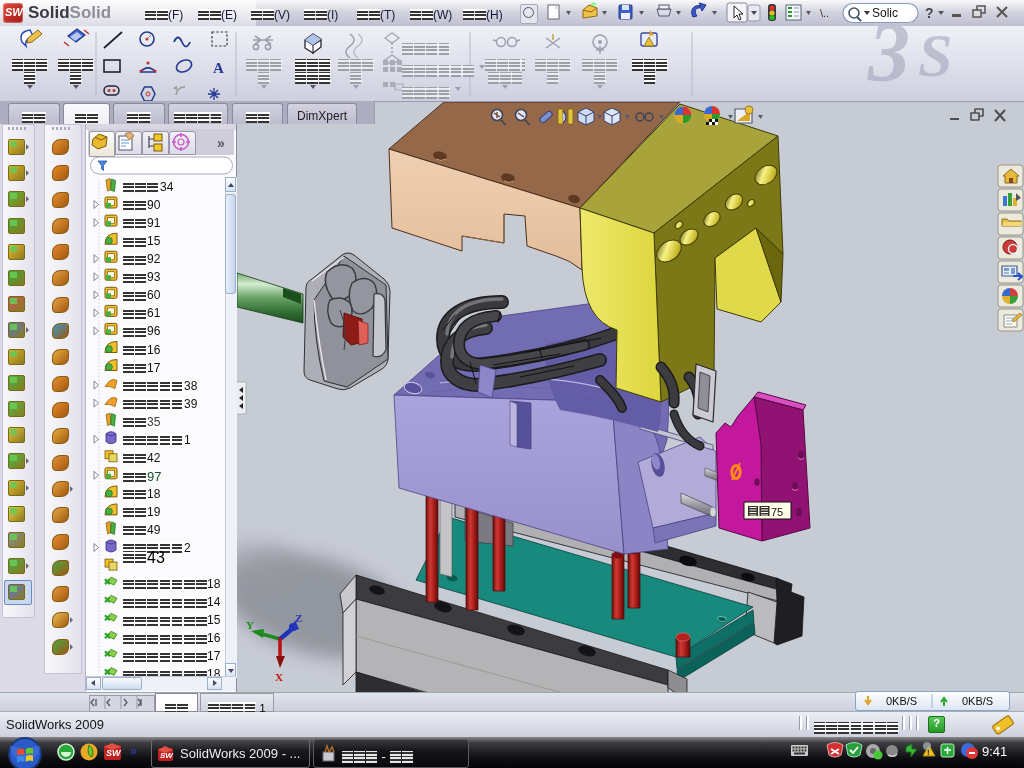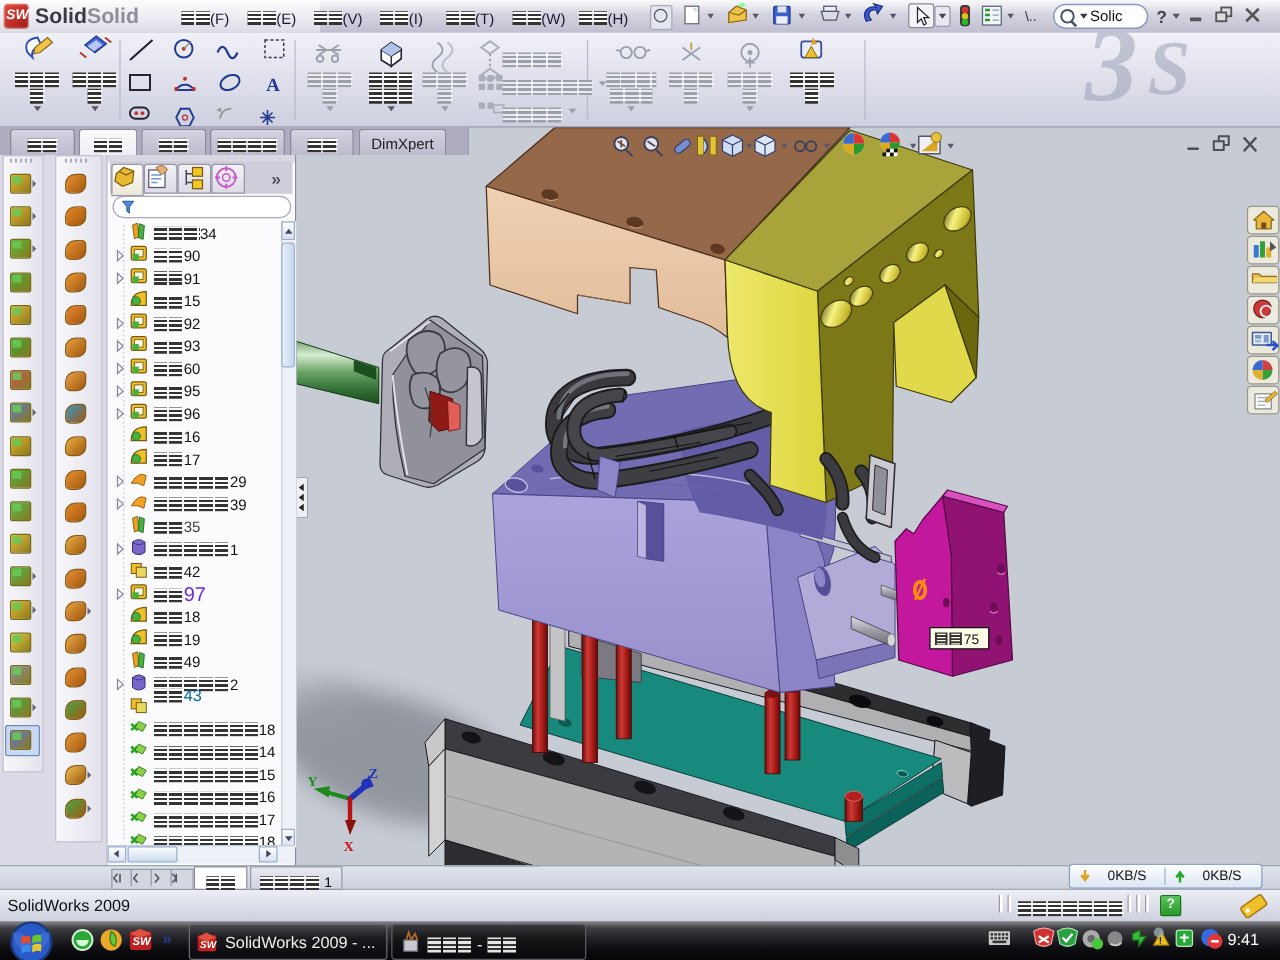--- a/index.html
+++ b/index.html
@@ -771,35 +771,35 @@
         <path d="M25,543.4 l6,3 -3,5 -6,-3 Z" fill="#8ad048" stroke="#2a7a10" stroke-width=".7"></path>
       </g>
 </svg>
 <div class="abs" style="left:37px;top:55.0px;font-size:12px;color:#111"><span class="zh" style="width:37px;height:11px"></span><span style="vertical-align:middle">34</span></div>
     <div class="abs" style="left:37px;top:73.0px;font-size:12px;color:#111"><span class="zh" style="width:24px;height:11px"></span><span style="vertical-align:middle">90</span></div>
     <div class="abs" style="left:37px;top:91.1px;font-size:12px;color:#111"><span class="zh" style="width:24px;height:11px"></span><span style="vertical-align:middle">91</span></div>
     <div class="abs" style="left:37px;top:109.2px;font-size:12px;color:#111"><span class="zh" style="width:24px;height:11px"></span><span style="vertical-align:middle">15</span></div>
     <div class="abs" style="left:37px;top:127.2px;font-size:12px;color:#111"><span class="zh" style="width:24px;height:11px"></span><span style="vertical-align:middle">92</span></div>
     <div class="abs" style="left:37px;top:145.2px;font-size:12px;color:#111"><span class="zh" style="width:24px;height:11px"></span><span style="vertical-align:middle">93</span></div>
     <div class="abs" style="left:37px;top:163.3px;font-size:12px;color:#111"><span class="zh" style="width:24px;height:11px"></span><span style="vertical-align:middle">60</span></div>
-    <div class="abs" style="left:37px;top:181.4px;font-size:12px;color:#111"><span class="zh" style="width:24px;height:11px"></span><span style="vertical-align:middle">95</span></div>
+    <div class="abs" style="left:37px;top:181.4px;font-size:12px;color:#111"><span class="zh" style="width:24px;height:11px"></span><span style="vertical-align:middle">61</span></div>
     <div class="abs" style="left:37px;top:199.4px;font-size:12px;color:#111"><span class="zh" style="width:24px;height:11px"></span><span style="vertical-align:middle">96</span></div>
     <div class="abs" style="left:37px;top:217.5px;font-size:12px;color:#111"><span class="zh" style="width:24px;height:11px"></span><span style="vertical-align:middle">16</span></div>
     <div class="abs" style="left:37px;top:235.5px;font-size:12px;color:#111"><span class="zh" style="width:24px;height:11px"></span><span style="vertical-align:middle">17</span></div>
-    <div class="abs" style="left:37px;top:253.6px;font-size:12px;color:#111"><span class="zh" style="width:61px;height:11px"></span><span style="vertical-align:middle">29</span></div>
+    <div class="abs" style="left:37px;top:253.6px;font-size:12px;color:#111"><span class="zh" style="width:61px;height:11px"></span><span style="vertical-align:middle">38</span></div>
     <div class="abs" style="left:37px;top:271.6px;font-size:12px;color:#111"><span class="zh" style="width:61px;height:11px"></span><span style="vertical-align:middle">39</span></div>
     <div class="abs" style="left:37px;top:289.6px;font-size:12px;color:#404040"><span class="zh" style="width:24px;height:11px"></span><span style="vertical-align:middle">35</span></div>
     <div class="abs" style="left:37px;top:307.7px;font-size:12px;color:#111"><span class="zh" style="width:61px;height:11px"></span><span style="vertical-align:middle">1</span></div>
     <div class="abs" style="left:37px;top:325.8px;font-size:12px;color:#111"><span class="zh" style="width:24px;height:11px"></span><span style="vertical-align:middle">42</span></div>
-    <div class="abs" style="left:37px;top:343.8px;font-size:16px;color:#6d28d9"><span class="zh" style="width:24px;height:11px"></span><span style="vertical-align:middle">97</span></div>
+    <div class="abs" style="left:37px;top:343.8px;font-size:13px;color:#14532d"><span class="zh" style="width:24px;height:11px"></span><span style="vertical-align:middle">97</span></div>
     <div class="abs" style="left:37px;top:361.9px;font-size:12px;color:#111"><span class="zh" style="width:24px;height:11px"></span><span style="vertical-align:middle">18</span></div>
     <div class="abs" style="left:37px;top:379.9px;font-size:12px;color:#111"><span class="zh" style="width:24px;height:11px"></span><span style="vertical-align:middle">19</span></div>
     <div class="abs" style="left:37px;top:397.9px;font-size:12px;color:#111"><span class="zh" style="width:24px;height:11px"></span><span style="vertical-align:middle">49</span></div>
     <div class="abs" style="left:37px;top:416.0px;font-size:12px;color:#111"><span class="zh" style="width:61px;height:11px"></span><span style="vertical-align:middle">2</span></div>
-    <div class="abs" style="left:37px;top:424px;font-size:13px;color:#0369a1"><span class="zh" style="width:24px;height:11px"></span><span style="vertical-align:middle">43</span></div>
+    <div class="abs" style="left:37px;top:424px;font-size:16px;color:#000000"><span class="zh" style="width:24px;height:11px"></span><span style="vertical-align:middle">43</span></div>
     <div class="abs" style="left:37px;top:452.1px;font-size:12px;color:#111"><span class="zh" style="width:84px;height:11px"></span><span style="vertical-align:middle">18</span></div>
     <div class="abs" style="left:37px;top:470.2px;font-size:12px;color:#111"><span class="zh" style="width:84px;height:11px"></span><span style="vertical-align:middle">14</span></div>
     <div class="abs" style="left:37px;top:488.2px;font-size:12px;color:#111"><span class="zh" style="width:84px;height:11px"></span><span style="vertical-align:middle">15</span></div>
     <div class="abs" style="left:37px;top:506.2px;font-size:12px;color:#111"><span class="zh" style="width:84px;height:11px"></span><span style="vertical-align:middle">16</span></div>
     <div class="abs" style="left:37px;top:524.3px;font-size:12px;color:#111"><span class="zh" style="width:84px;height:11px"></span><span style="vertical-align:middle">17</span></div>
     <div class="abs" style="left:37px;top:542.4px;font-size:12px;color:#111"><span class="zh" style="width:84px;height:11px"></span><span style="vertical-align:middle">18</span></div>
 <div class="abs" style="left:139px;top:53px;width:11px;height:501px;background:#eef2f8;border-left:1px solid #c8ccd8"></div>
 <div class="abs" style="left:139px;top:53px;width:11px;height:15px;background:linear-gradient(#fdfdfe,#d8e2f0);border:1px solid #9ab0cc;box-sizing:border-box"></div>
 <div class="abs" style="left:141.5px;top:59px;width:0;height:0;border-left:3px solid transparent;border-right:3px solid transparent;border-bottom:4px solid #446"></div>
 <div class="abs" style="left:139px;top:70px;width:11px;height:100px;background:linear-gradient(90deg,#e8f0fa,#c4d6ec);border:1px solid #9ab0cc;border-radius:3px;box-sizing:border-box"></div>

